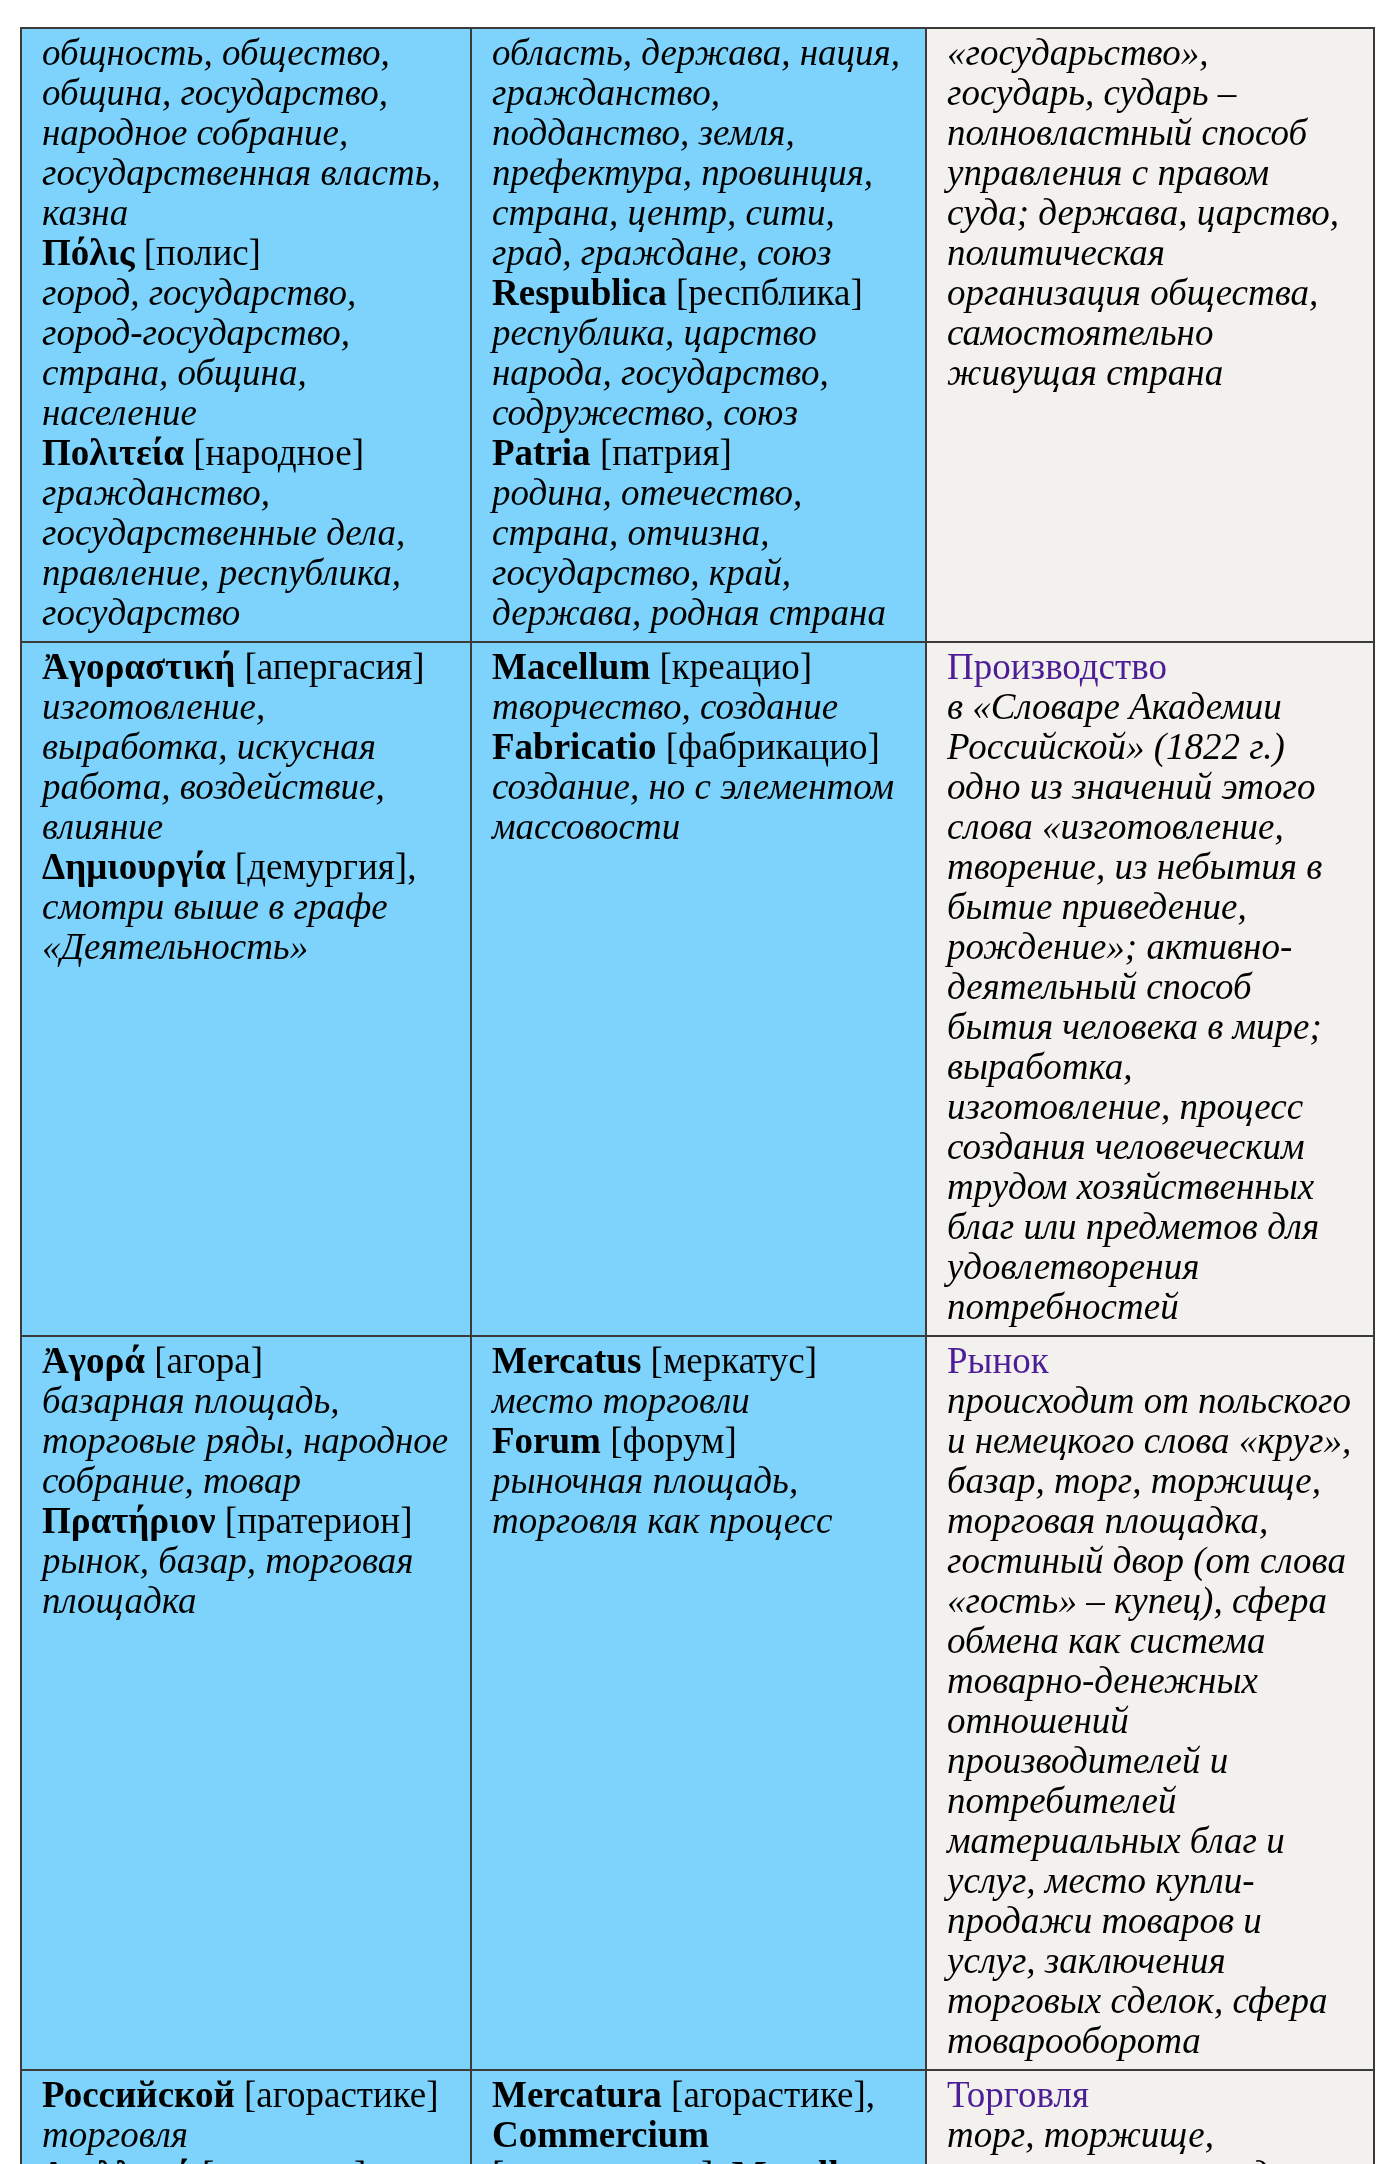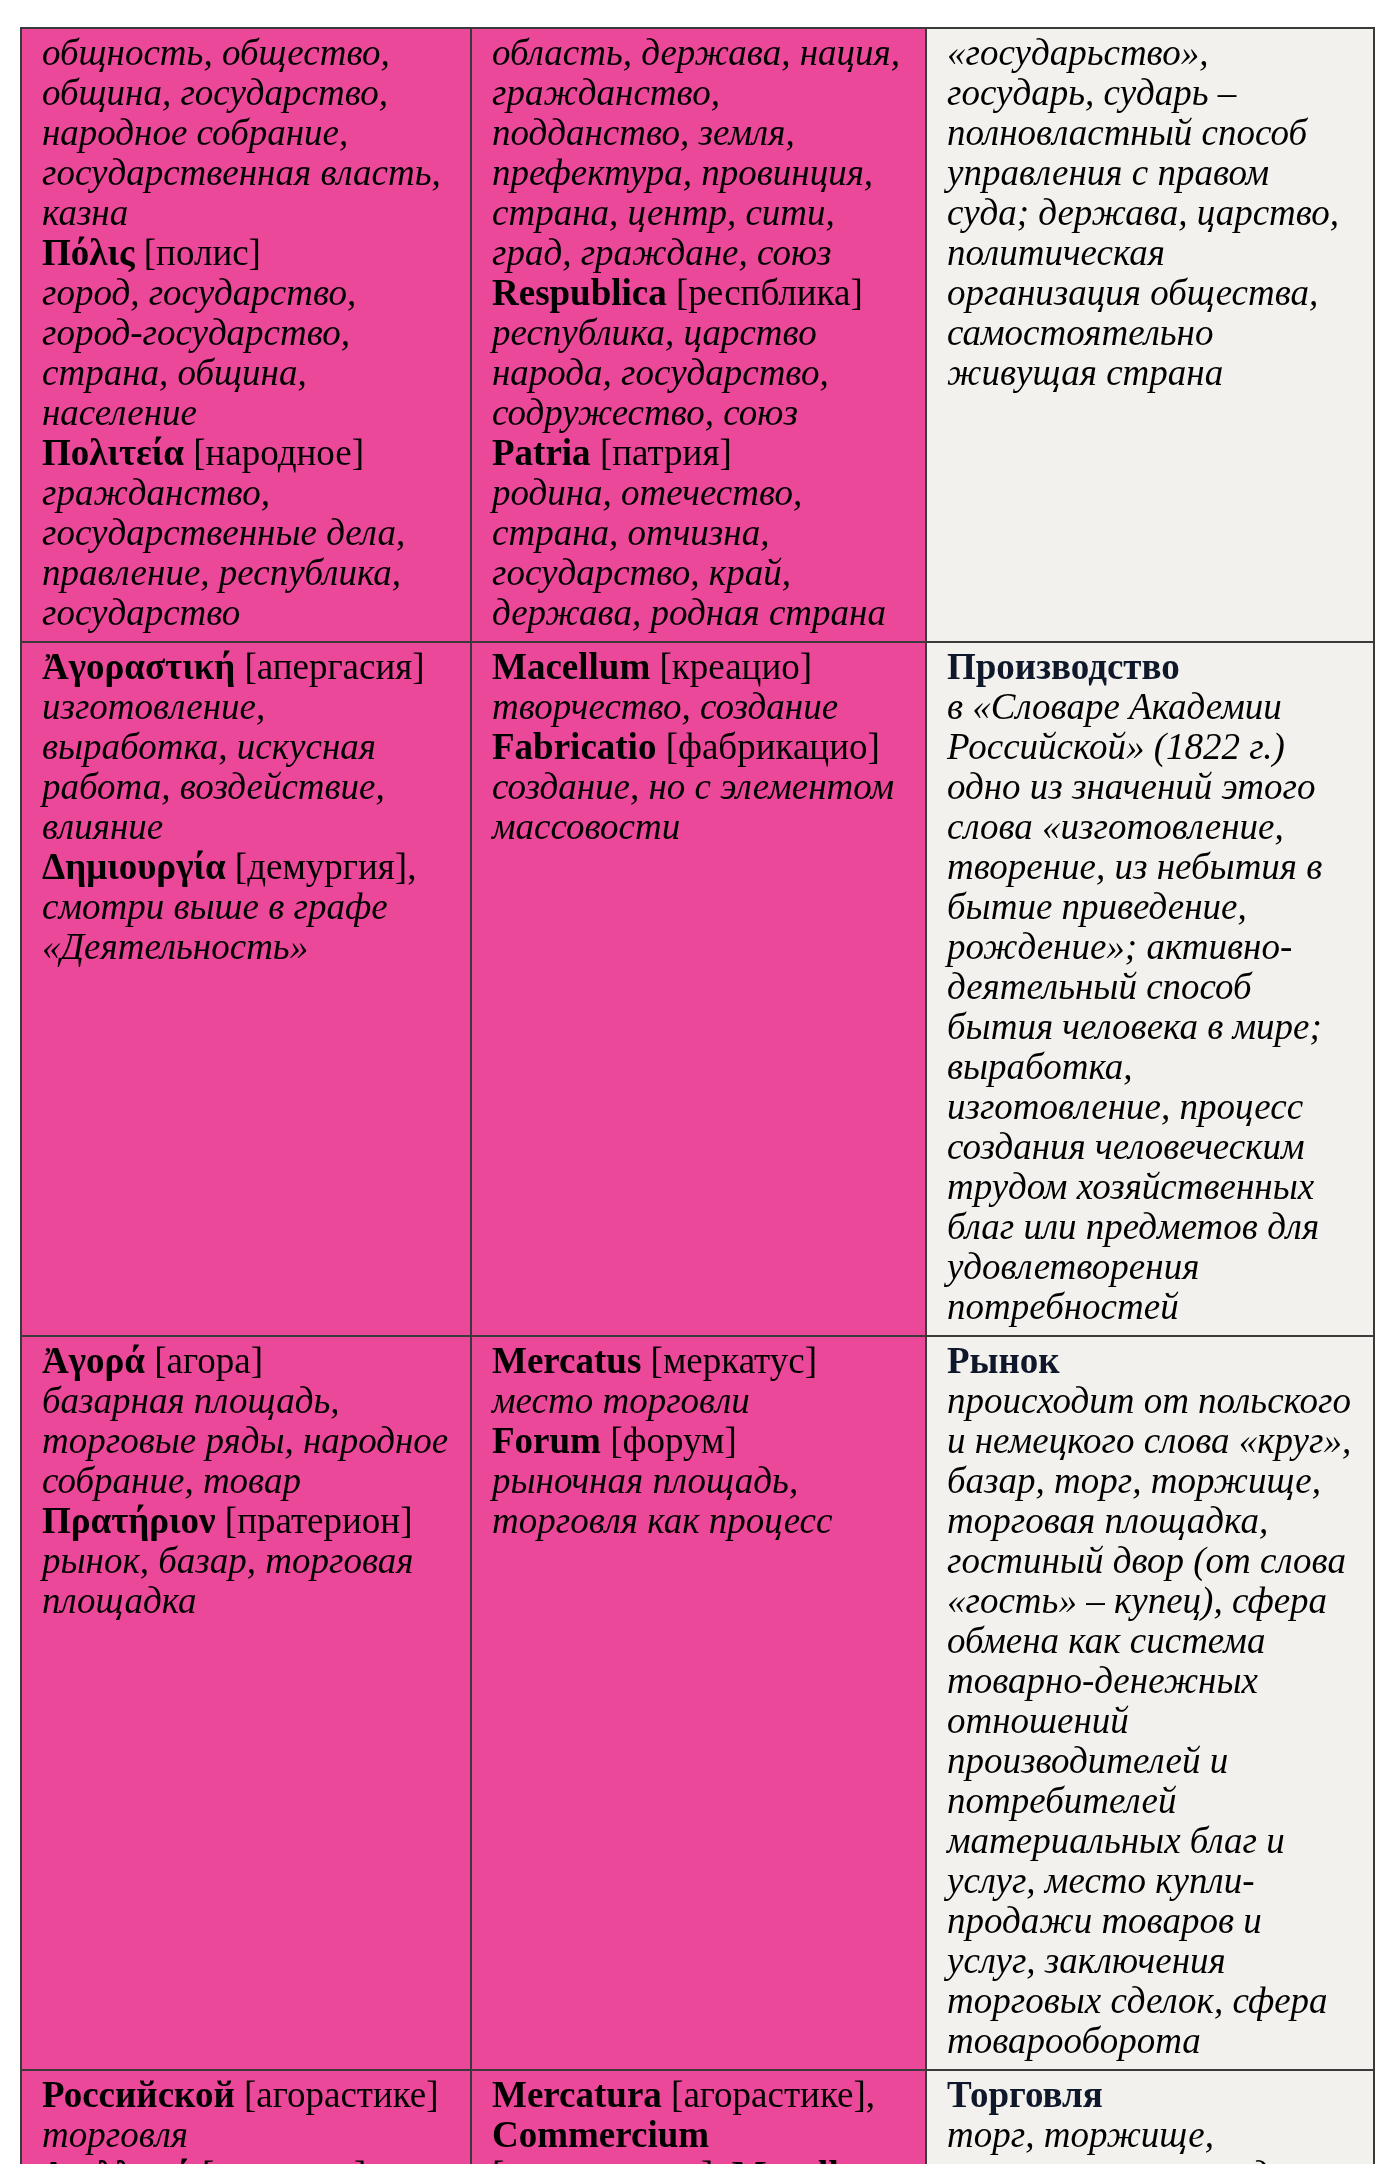--- a/index.html
+++ b/index.html
@@ -19,32 +19,32 @@
     width:1353px;
     border-collapse:collapse;
     table-layout:fixed;
   }
   table.vocab td{
     border:2px solid #3a3a3a;
     vertical-align:top;
     padding:4px 14px 8px 20px;
     font-size:37px;
     line-height:40px;
-    background:#ec4899;
+    background:#7dd3fc;
   }
   table.vocab td.shaded{ background:#f2f1ee; }
   table.vocab tr.r0{height:563px;}
   table.vocab tr.r1{height:639px;}
   table.vocab tr.r2{height:675px;}
   table.vocab tr.r3{height:196px;}
   .para{margin:0;}
   .run-italic{font-style:italic;}
   .run-bold{font-weight:bold;}
   .run-regular{font-style:normal;font-weight:normal;}
-  .run-heading{font-weight:bold;color:#0f172a;}
+  .run-heading{font-weight:normal;color:#4c1d95;}
 </style>
 </head>
 <body>
 
 <div class="page">
   <table class="vocab">
     <colgroup>
       <col style="width:450px">
       <col style="width:455px">
       <col style="width:448px">

